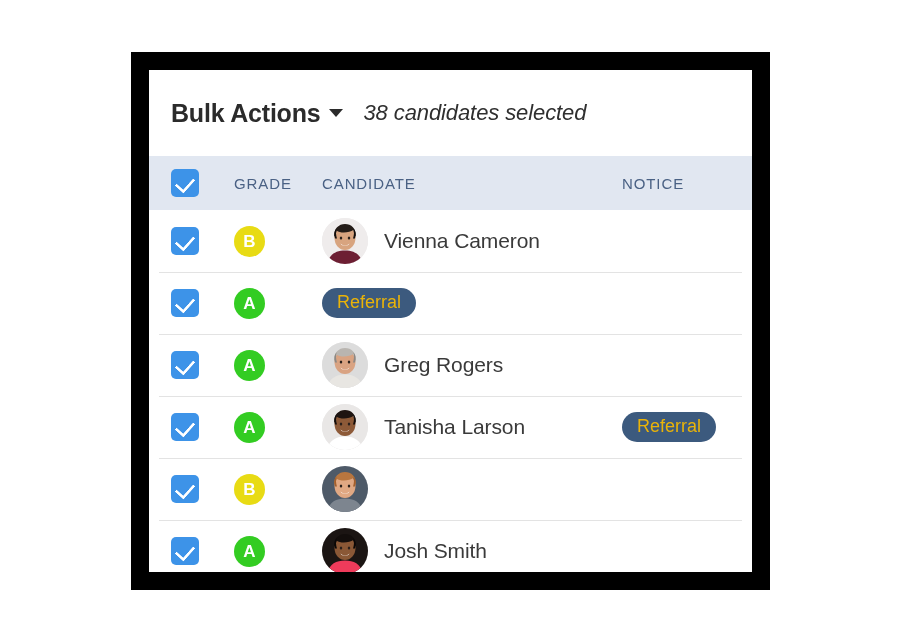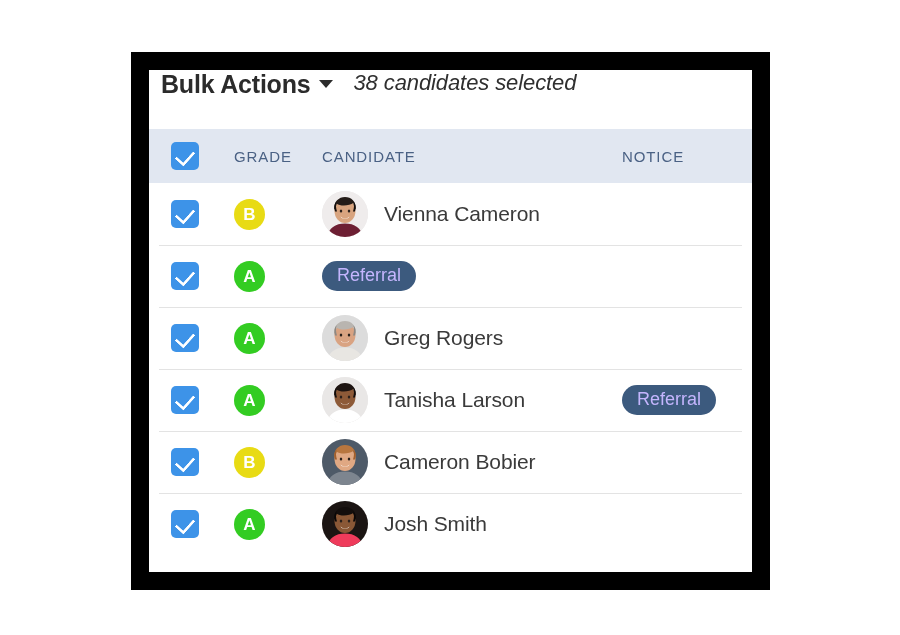--- a/index.html
+++ b/index.html
@@ -33,23 +33,24 @@
     width: 100%;
     height: 100%;
     background: #ffffff;
     box-sizing: border-box;
     overflow: hidden;
     position: relative;
   }
 
   
   #toolbar {
-    height: 59px;
-    display: flex;
-    padding-left: 12px;
+    height: 86px;
+    display: flex;
+    align-items: center;
+    padding-left: 22px;
     box-sizing: border-box;
     background: #ffffff;
   }
   #bulk-actions-button {
     display: flex;
     align-items: baseline;
     cursor: pointer;
   }
   .bulk-label {
     font-size: 25px;
@@ -179,21 +180,21 @@
     font-size: 21px;
     color: #3a3a3a;
     margin-left: 16px;
     white-space: nowrap;
     letter-spacing: -0.1px;
   }
 
   
   .notice-badge {
     background: #3c5a7e;
-    color: #c4b5fd;
+    color: #eab308;
     font-size: 18px;
     border-radius: 20px;
     padding: 5px 15px 7px 15px;
     line-height: 1;
     white-space: nowrap;
     cursor: pointer;
   }
 </style>
 </head>
 <body>
@@ -329,21 +330,20 @@
                   <path d="M6 46c0-9 7.6-13.5 17-13.5S40 37 40 46z" fill="#7d858f"></path>
                   <ellipse cx="23" cy="20" rx="10.5" ry="12" fill="#e0a883"></ellipse>
                   <path d="M12.2 18.5c-.6-8 4.6-12.6 10.8-12.6s11.4 4.4 10.8 12.6c-1.6-1.4-2-4.6-2.6-6.4-3 2.6-13.2 3.4-16.4.6-.8 1.8-1.2 4.6-2.6 5.8z" fill="#b8763f"></path>
                   <path d="M13 20.5c-1.3-4.2-.6-8 1.6-10.2-1 3.4-.7 7 .4 10.2z" fill="#a35f2c"></path>
                   <path d="M33 20.5c1.3-4.2.6-8-1.6-10.2 1 3.4.7 7-.4 10.2z" fill="#a35f2c"></path>
                   <ellipse cx="19" cy="20" rx="1.25" ry="1.5" fill="#2b211c"></ellipse>
                   <ellipse cx="27" cy="20" rx="1.25" ry="1.5" fill="#2b211c"></ellipse>
                   <path d="M18.5 25.5c2.6 2.6 6.4 2.6 9 0-1 3-8 3-9 0z" fill="#ffffff"></path>
                 </svg>
               </div>
-              <span class="cand-name">Cameron Bobier</span>
             </div>
             <div class="col-notice"></div>
           </div>
           <div class="row">
             <div class="col-check">
               <div class="checkbox" style="background: rgb(61, 147, 232);"></div>
             </div>
             <div class="col-grade">
               <div class="grade-badge" style="background: rgb(51, 204, 34);">A</div>
             </div>

